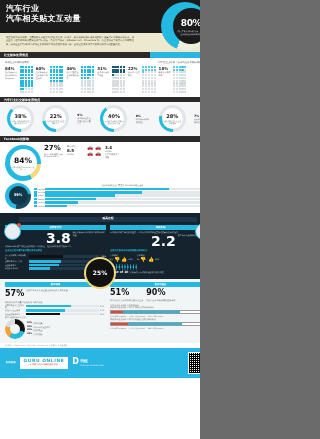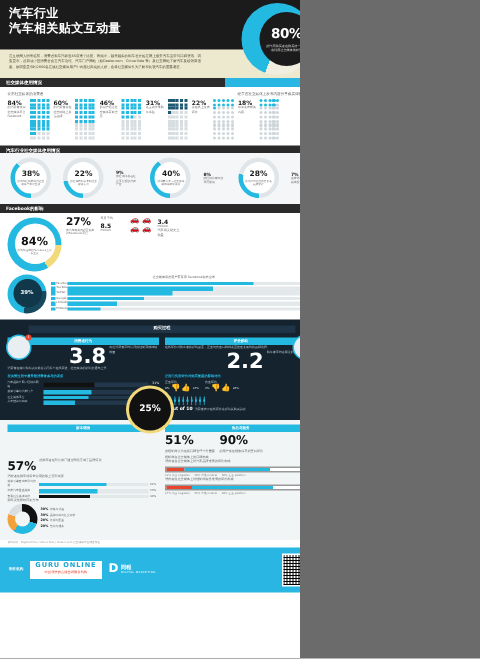--- a/index.html
+++ b/index.html
@@ -758,21 +758,21 @@
             <span class="dk-p">消费者表示在线评价会影响其购买决定</span>
           </div>
         </div>
       </div>
     </div>
   </div>
 
   <div class="bot">
     <div style="flex:1;">
       <div class="coltab">新车销售</div>
-      <div style="display:flex;gap:2px;margin-top:18px;">
+      <div style="display:flex;gap:2px;margin-top:2px;">
         <div style="font-size:8px;font-weight:bold;color:#111;">57%</div>
         <div class="microtxt">的购车者在到店前已通过网络完成了品牌筛选</div>
       </div>
       <div class="microtxt" style="margin-top:1px;">消费者在购车前最常使用的线上资讯来源</div>
       <div id="botBarsL">
           <div class="hbar">
             <span class="vv" style="width:20px">搜索引擎查询车型与价格</span>
             <span class="tr">
               <i style="width:61%;background:#24b9e0"></i>
             </span>

